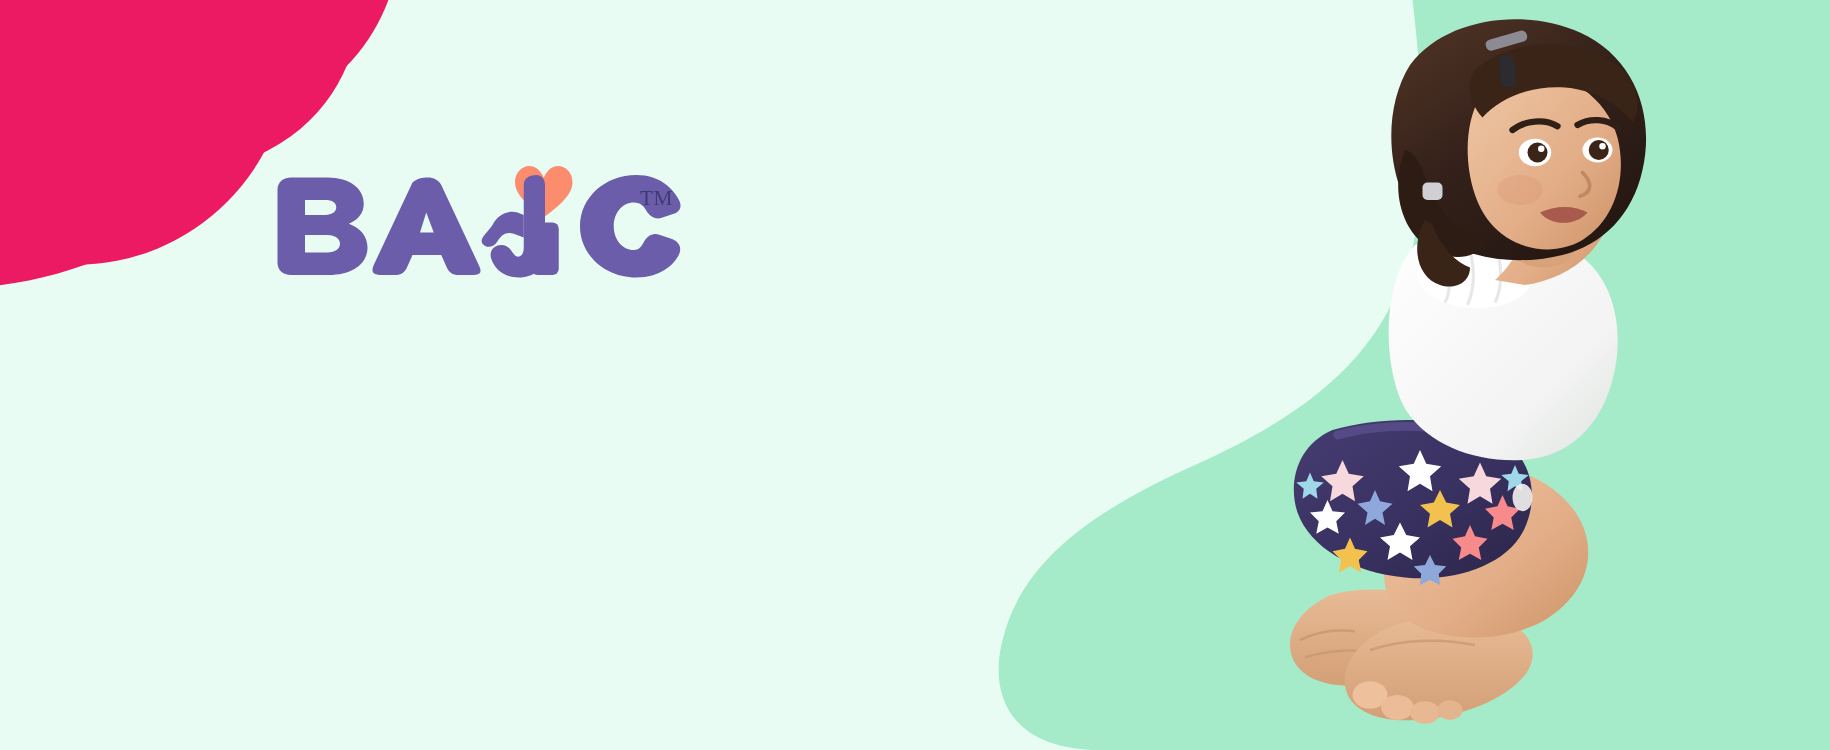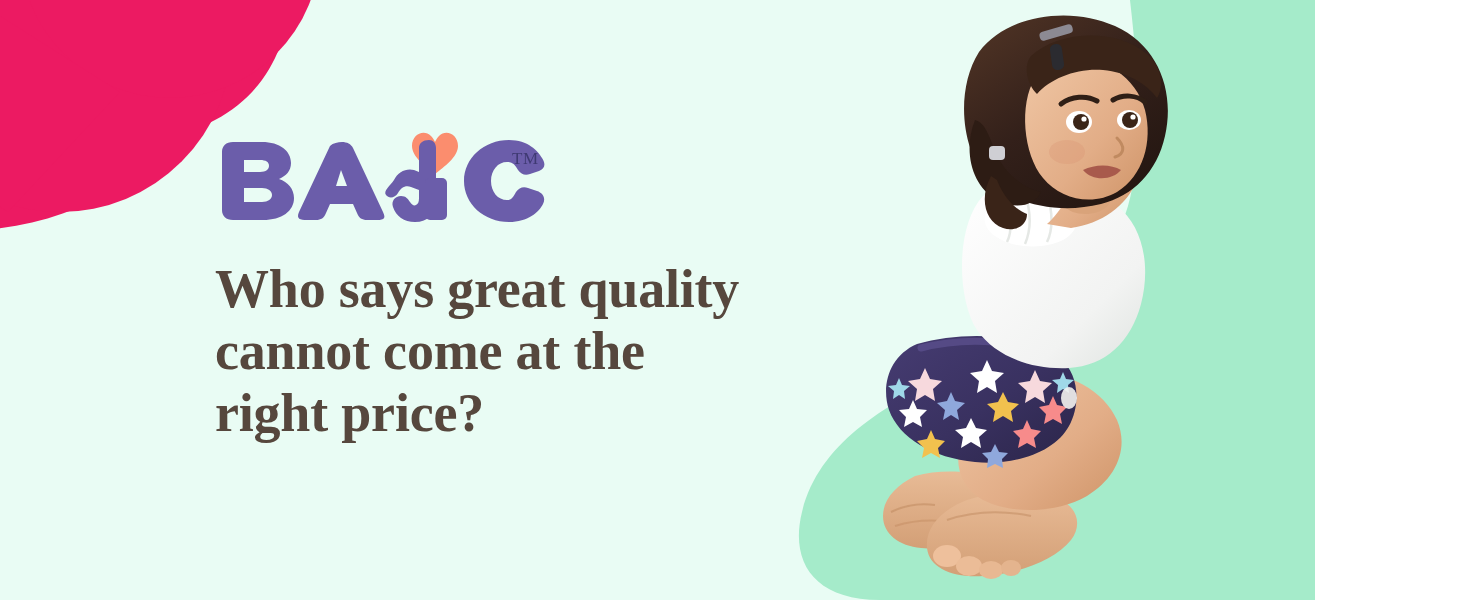--- a/index.html
+++ b/index.html
@@ -5,21 +5,21 @@
 <style>
   html, body {
     margin: 0;
     padding: 0;
     background: #ffffff;
   }
   * { box-sizing: border-box; }
 
   .banner {
     position: relative;
-    width: 1315px;
+    width: 1464px;
     height: 600px;
     overflow: hidden;
     background: #c4b5fd;
     font-family: "Liberation Sans", sans-serif;
   }
 
   
   .bg-svg {
     position: absolute;
     inset: 0;
@@ -192,23 +192,20 @@
                    C 301 34, 303 37, 306 42
                    C 309 46, 313 48, 318 46
                    L 327 43
                    C 333 41, 334 36, 330 30 Z"></path>
         </g>
 
         <text x="300" y="36" fill="#3f3a73" font-family="Liberation Serif, serif" font-size="17" letter-spacing="0.5">TM</text>
       </svg>
     </div>
 
-    <h1 class="headline">Who says great quality
-cannot come at the
-right price?</h1>
   </div>
 
   <div class="photo">
     <svg viewBox="0 0 460 600" xmlns="http://www.w3.org/2000/svg">
       <defs>
         <linearGradient id="skinG" x1="0" y1="0" x2="1" y2="1">
           <stop offset="0%" stop-color="#f0c7a5"></stop>
           <stop offset="60%" stop-color="#e2ad87"></stop>
           <stop offset="100%" stop-color="#cf9468"></stop>
         </linearGradient>

